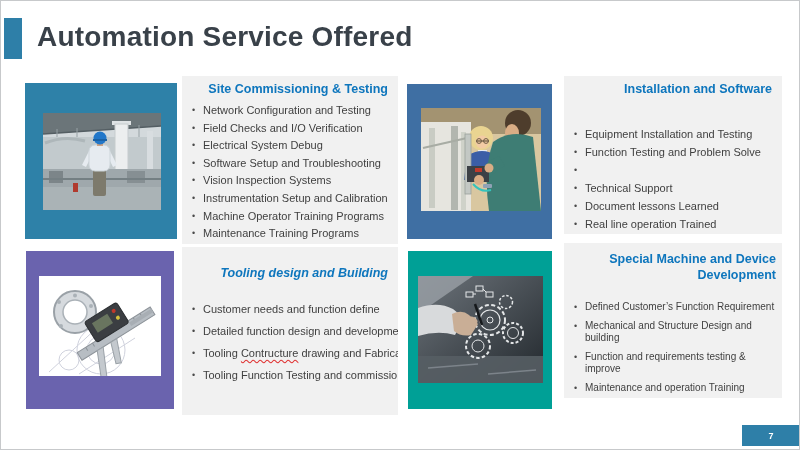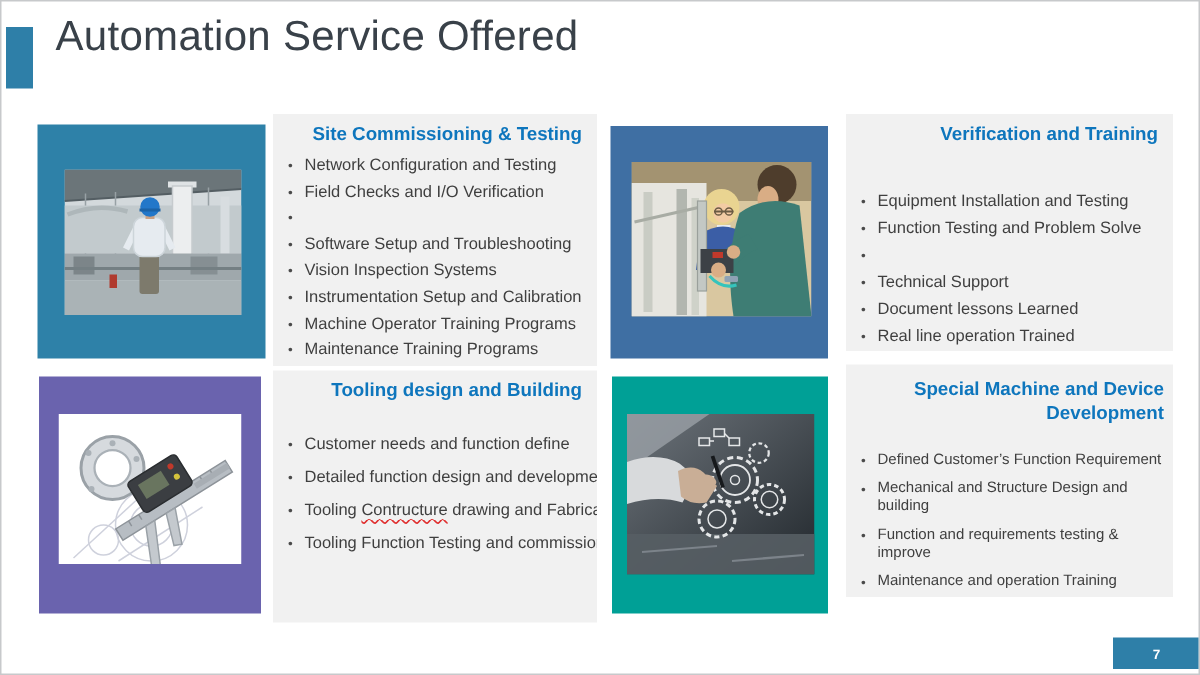--- a/index.html
+++ b/index.html
@@ -1,21 +1,21 @@
 <!DOCTYPE html>
 <html style="--accent-bar: #2E7FA8; --title-text: #394149; --header-text: #0E76BD; --body-text: #3F3F3F; --panel-bg: #F1F1F1; --box-tl: #2E81A8; --box-tr: #3F6FA3; --box-bl: #6A63AE; --box-br: #00A096;"><head>
 <meta charset="utf-8">
 <style>
   html,body{margin:0;padding:0;background:#ffffff;font-family:"Liberation Sans",sans-serif;}
   .slide{position:relative;width:800px;height:450px;background:#fff;border:1px solid #c7c9cb;
          box-sizing:border-box;overflow:hidden;}
 
   
   .accent-bar{position:absolute;left:3px;top:17px;width:18px;height:41px;background:var(--accent-bar);}
-  .title{position:absolute;left:36px;top:7px;margin:0;font-size:28px;font-weight:400;
+  .title{position:absolute;left:36px;top:20px;margin:0;font-size:28px;font-weight:700;
          color:var(--title-text);letter-spacing:.2px;}
 
   
   .photo-box{position:absolute;}
   .photo-box svg{position:absolute;display:block;}
   #box-tl{left:24px;top:82px;width:152px;height:156px;background:var(--box-tl);}
   #box-tl svg{left:18px;top:30px;}
   #box-tr{left:406px;top:83px;width:145px;height:155px;background:var(--box-tr);}
   #box-tr svg{left:14px;top:24px;}
   #box-bl{left:25px;top:250px;width:148px;height:158px;background:var(--box-bl);}
@@ -36,21 +36,21 @@
 
   #panel-tl{left:181px;top:75px;width:216px;height:168px;}
   #panel-tl ul{margin-top:5px;}
   #panel-tl li{line-height:17.6px;}
 
   #panel-tr{left:563px;top:75px;width:218px;height:158px;}
   #panel-tr ul{margin-top:28px;}
   #panel-tr li{line-height:18px;}
 
   #panel-bl{left:181px;top:246px;width:216px;height:168px;}
-  #panel-bl h2{}
+  #panel-bl h2{margin-top:13px;font-style:italic;}
   #panel-bl ul{margin-top:17px;}
   #panel-bl li{line-height:22px;}
 
   #panel-br{left:563px;top:242px;width:218px;height:155px;padding:5px 6px 5px 10px;}
   #panel-br h2{margin-top:3px;}
   #panel-br ul{margin-top:18px;}
   #panel-br li{font-size:10px;line-height:12px;margin-bottom:7px;}
 
   .misspelled{text-decoration-line:underline;text-decoration-style:wavy;
               text-decoration-color:#e03131;text-underline-offset:2px;}
@@ -102,20 +102,21 @@
         <li>
           <span class="mk">•</span>
           <span class="bt"><span>Network Configuration and Testing</span></span>
         </li>
         <li>
           <span class="mk">•</span>
           <span class="bt"><span>Field Checks and I/O Verification</span></span>
         </li>
         <li>
           <span class="mk">•</span>
+          <span class="bt"><span>Electrical System Debug</span></span>
         </li>
         <li>
           <span class="mk">•</span>
           <span class="bt"><span>Software Setup and Troubleshooting</span></span>
         </li>
         <li>
           <span class="mk">•</span>
           <span class="bt"><span>Vision Inspection Systems</span></span>
         </li>
         <li>
@@ -157,21 +158,21 @@
       <rect x="44" y="26" width="6" height="60" fill="#c3c8c4" stroke="#9aa09b" stroke-width="0.8"></rect>
       <rect x="46" y="58" width="22" height="16" fill="#3c4146"></rect>
       <rect x="54" y="60" width="7" height="4" fill="#c0392b"></rect>
       <circle cx="58" cy="72" r="5" fill="#d9ad85"></circle>
       <circle cx="68" cy="60" r="4.5" fill="#d9ad85"></circle>
       <rect x="62" y="76" width="9" height="4" rx="1" fill="#8fa2b5"></rect>
       <path d="M52,76 q8,9 18,6" stroke="#35c4bc" stroke-width="2" fill="none"></path>
     </svg>
   </div>
   <div class="panel nowrap-h nowrap-b" id="panel-tr">
-    <h2>Verification and Training</h2>
+    <h2>Installation and Software</h2>
     <ul>
         <li>
           <span class="mk">•</span>
           <span class="bt"><span>Equipment Installation and Testing</span></span>
         </li>
         <li>
           <span class="mk">•</span>
           <span class="bt"><span>Function Testing and Problem Solve</span></span>
         </li>
         <li>

